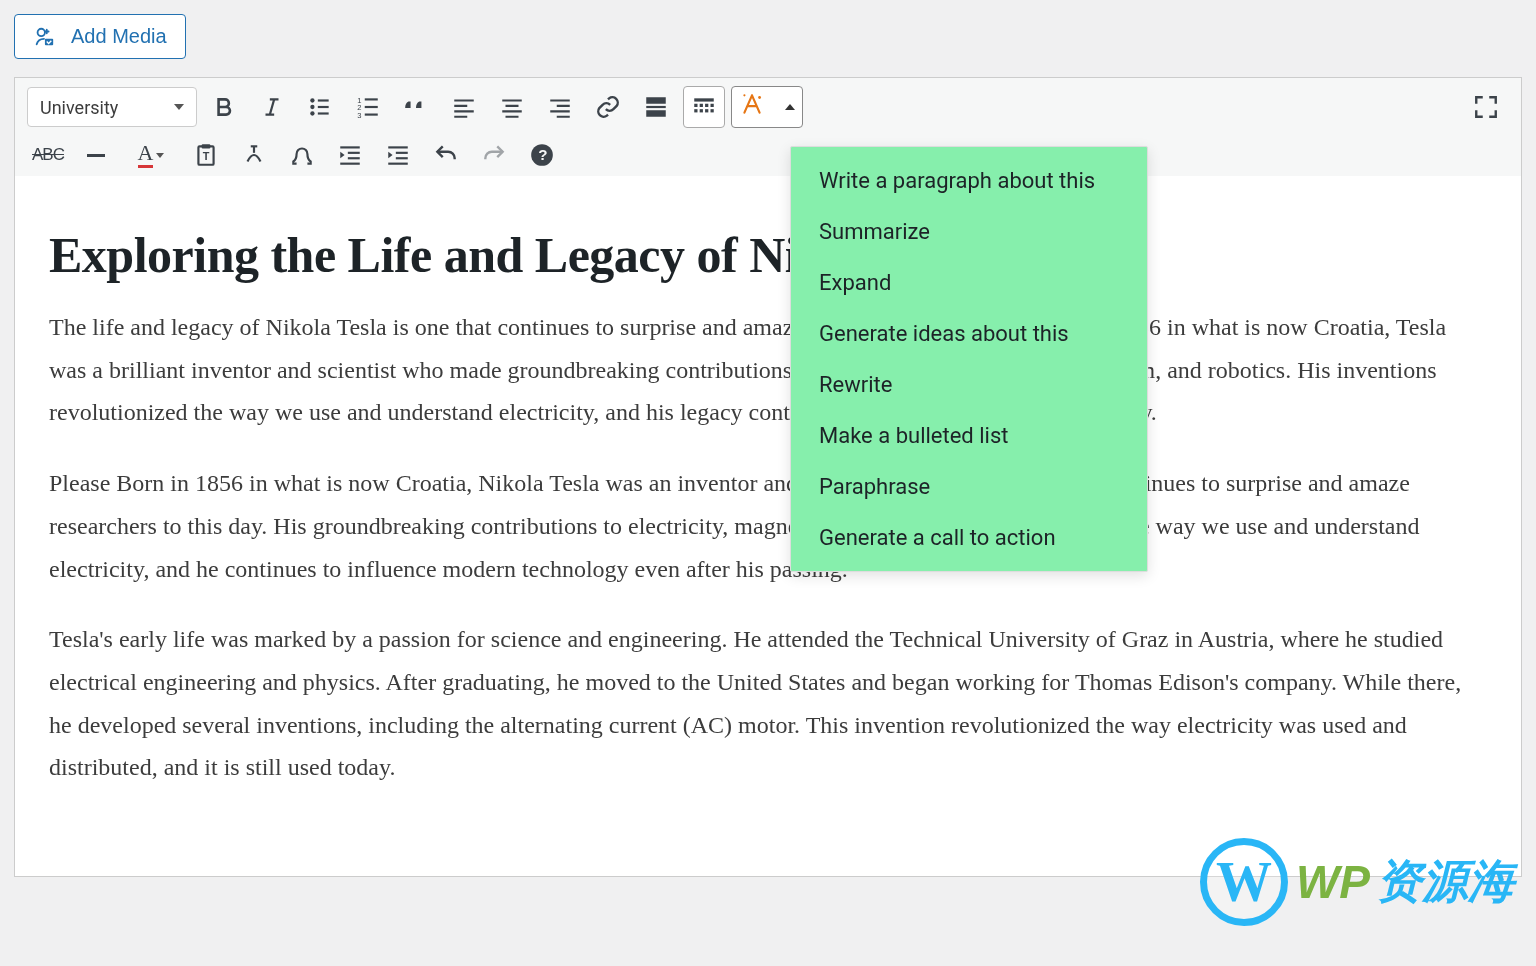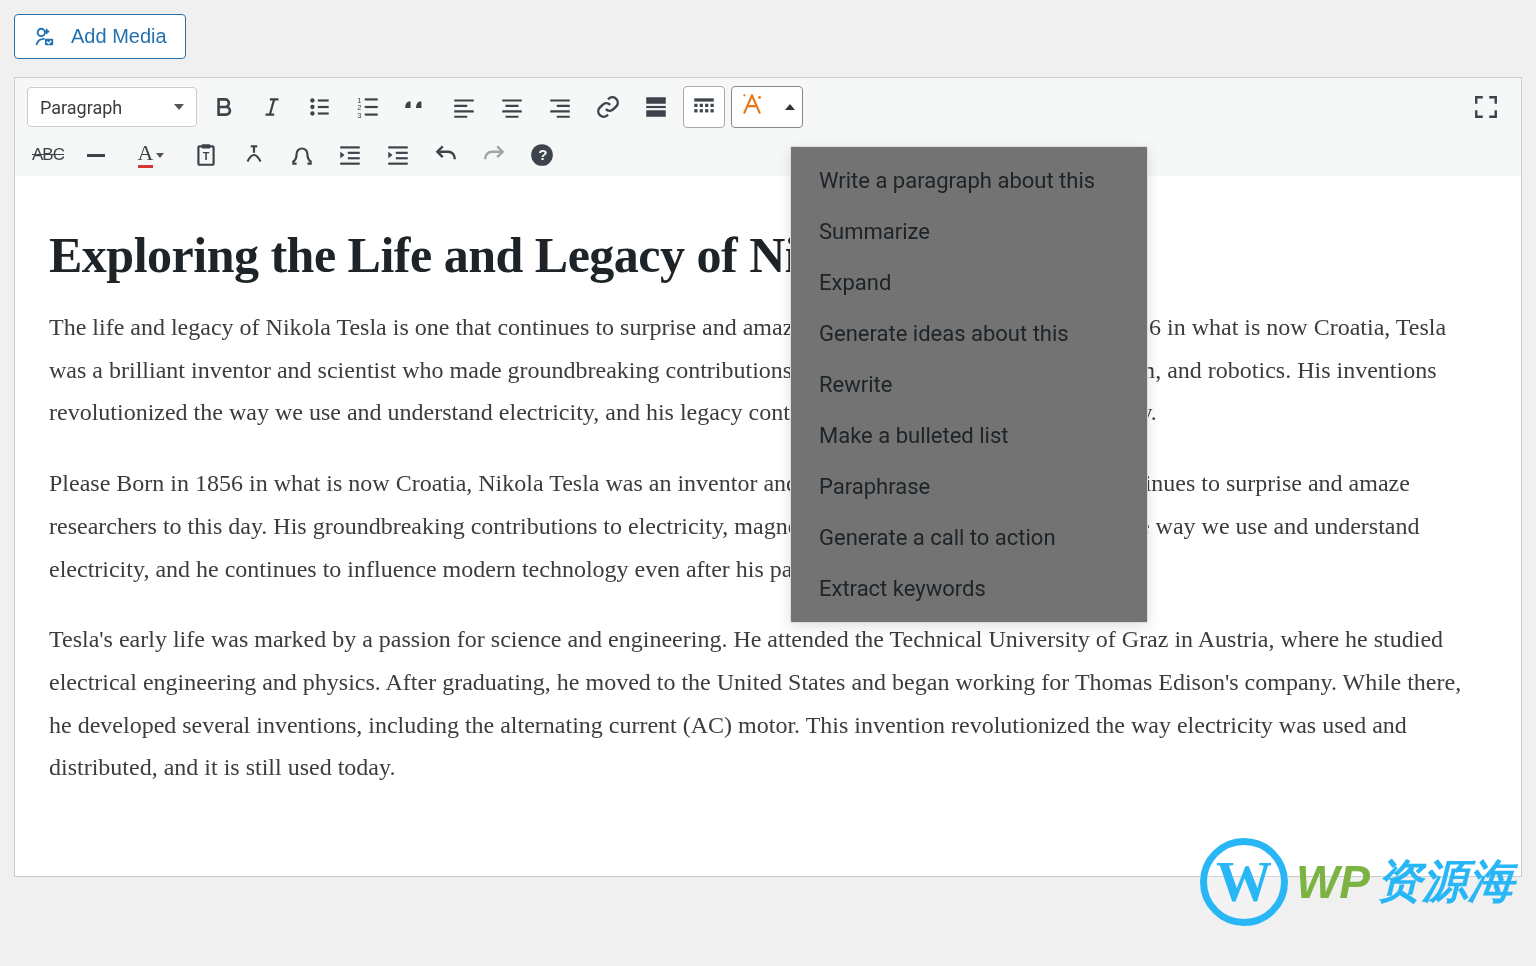--- a/index.html
+++ b/index.html
@@ -75,21 +75,21 @@
     padding: 30px 34px;
     font-family: Georgia, "Times New Roman", serif;
     color:#1d2327;
     min-height: 700px;
   }
   .editor-content h1 { font-size: 50px; font-weight:700; margin: 20px 0 22px 0; letter-spacing:-0.5px; }
   .editor-content p { font-size: 24px; line-height: 1.78; margin-bottom: 28px; color:#3c3c3c; }
   .fullscreen-btn { position:absolute; top: 8px; right: 14px; }
   .dropdown {
     position:absolute; left:790px; top:146px; width:358px;
-    background:#737373; border:1px solid #ddd; border-radius:2px;
+    background:#86efac; border:1px solid #ddd; border-radius:2px;
     box-shadow:0 4px 14px rgba(0,0,0,0.12);
     z-index:50; padding: 8px 0;
   }
   .dropdown-item { padding: 13px 28px; font-size:22px; color:#1d2327; font-family: -apple-system, BlinkMacSystemFont, "Segoe UI", Roboto, sans-serif; cursor:pointer; }
   .watermark {
     position:absolute; right:22px; bottom:40px;
     display:flex; align-items:center; gap:6px;
     font-family: "Arial", sans-serif; font-size:46px; font-style:italic; font-weight:700;
     pointer-events:none; z-index:60;
   }
@@ -114,21 +114,21 @@
         </svg>
     </span>
     <span>Add Media</span>
   </button>
 
 
   <div class="editor-wrap">
     <div class="toolbar">
       <div class="toolbar-row">
         <div class="format-select">
-          <span>Paragraph</span>
+          <span>University</span>
           <span class="caret"></span>
         </div>
         <button class="tbtn">
             <svg viewBox="0 0 24 24">
               <path d="M7 5h6a3.5 3.5 0 010 7H7zM7 12h7a3.5 3.5 0 010 7H7z" fill="none" stroke="#3c434a" stroke-width="2.4"></path>
             </svg>
           </button>
         <button class="tbtn">
             <svg viewBox="0 0 24 24">
               <path d="M10 5h8M6 19h8M14 5l-4 14" stroke="#3c434a" stroke-width="2" fill="none"></path>
@@ -300,21 +300,20 @@
 
 <div class="dropdown">
   <div class="dropdown-item">Write a paragraph about this</div>
   <div class="dropdown-item">Summarize</div>
   <div class="dropdown-item">Expand</div>
   <div class="dropdown-item">Generate ideas about this</div>
   <div class="dropdown-item">Rewrite</div>
   <div class="dropdown-item">Make a bulleted list</div>
   <div class="dropdown-item">Paraphrase</div>
   <div class="dropdown-item">Generate a call to action</div>
-  <div class="dropdown-item">Extract keywords</div>
 </div>
 
 <div class="watermark">
   <span class="wm-circle">
       <span class="wm-w">W</span>
     </span>
   <span class="wm-wp">WP</span>
     <span class="wm-rest">资源海</span>
 </div>
 

